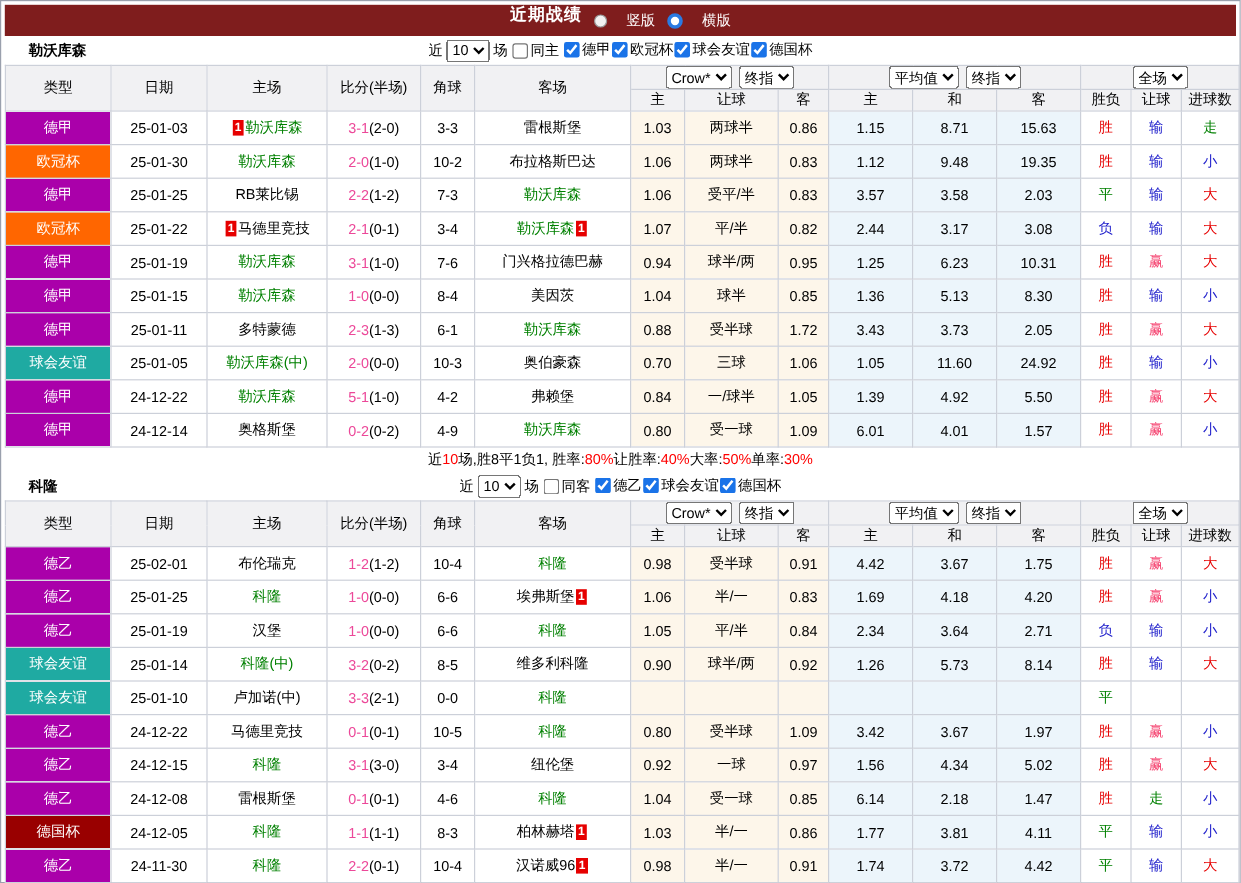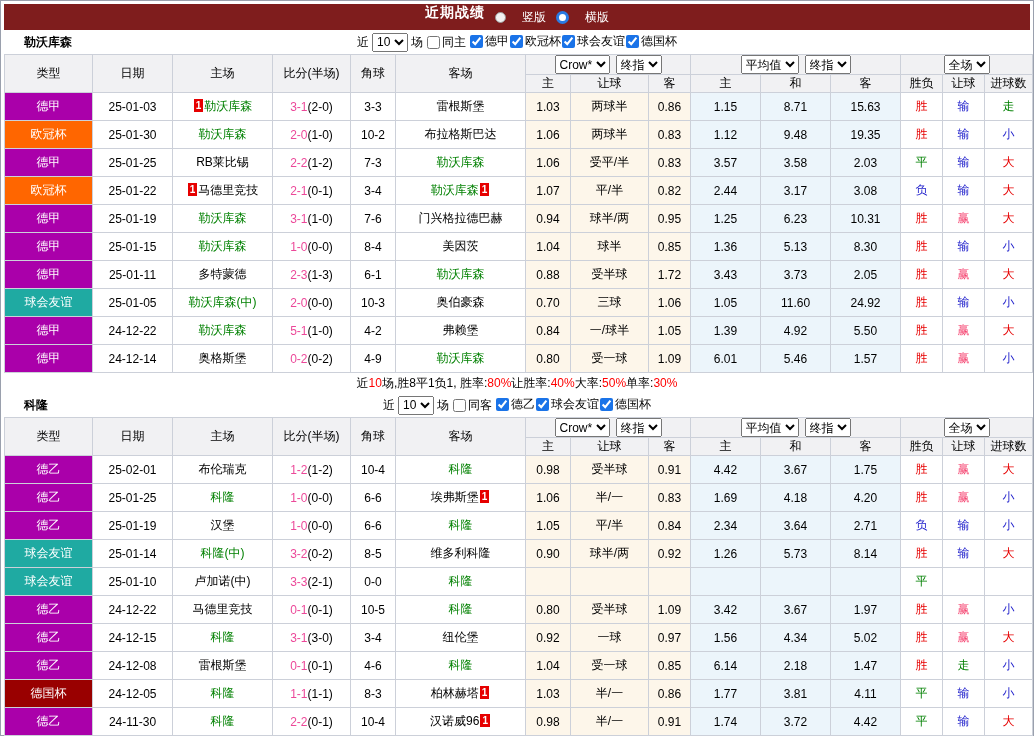--- a/index.html
+++ b/index.html
@@ -279,21 +279,21 @@
               <td class="league" style="background: rgb(170, 0, 170);">德甲</td>
               <td>24-12-14</td>
               <td><span class="clickable">奥格斯堡</span></td>
               <td><span class="red">0-2</span><span>(0-2)</span></td>
               <td>4-9</td>
               <td><span class="focus clickable">勒沃库森</span></td>
               <td class="c-ah">0.80</td>
               <td class="c-ah">受一球</td>
               <td class="c-ah">1.09</td>
               <td class="c-eu">6.01</td>
-              <td class="c-eu">5.46</td>
+              <td class="c-eu">4.01</td>
               <td class="c-eu">1.57</td>
               <td class="r-red">胜</td>
               <td class="r-rose">赢</td>
               <td class="r-blue">小</td>
             </tr>
           </tbody>
     </table>
     <div class="summary">
           <span>近</span>
           <span class="hl">10</span>

